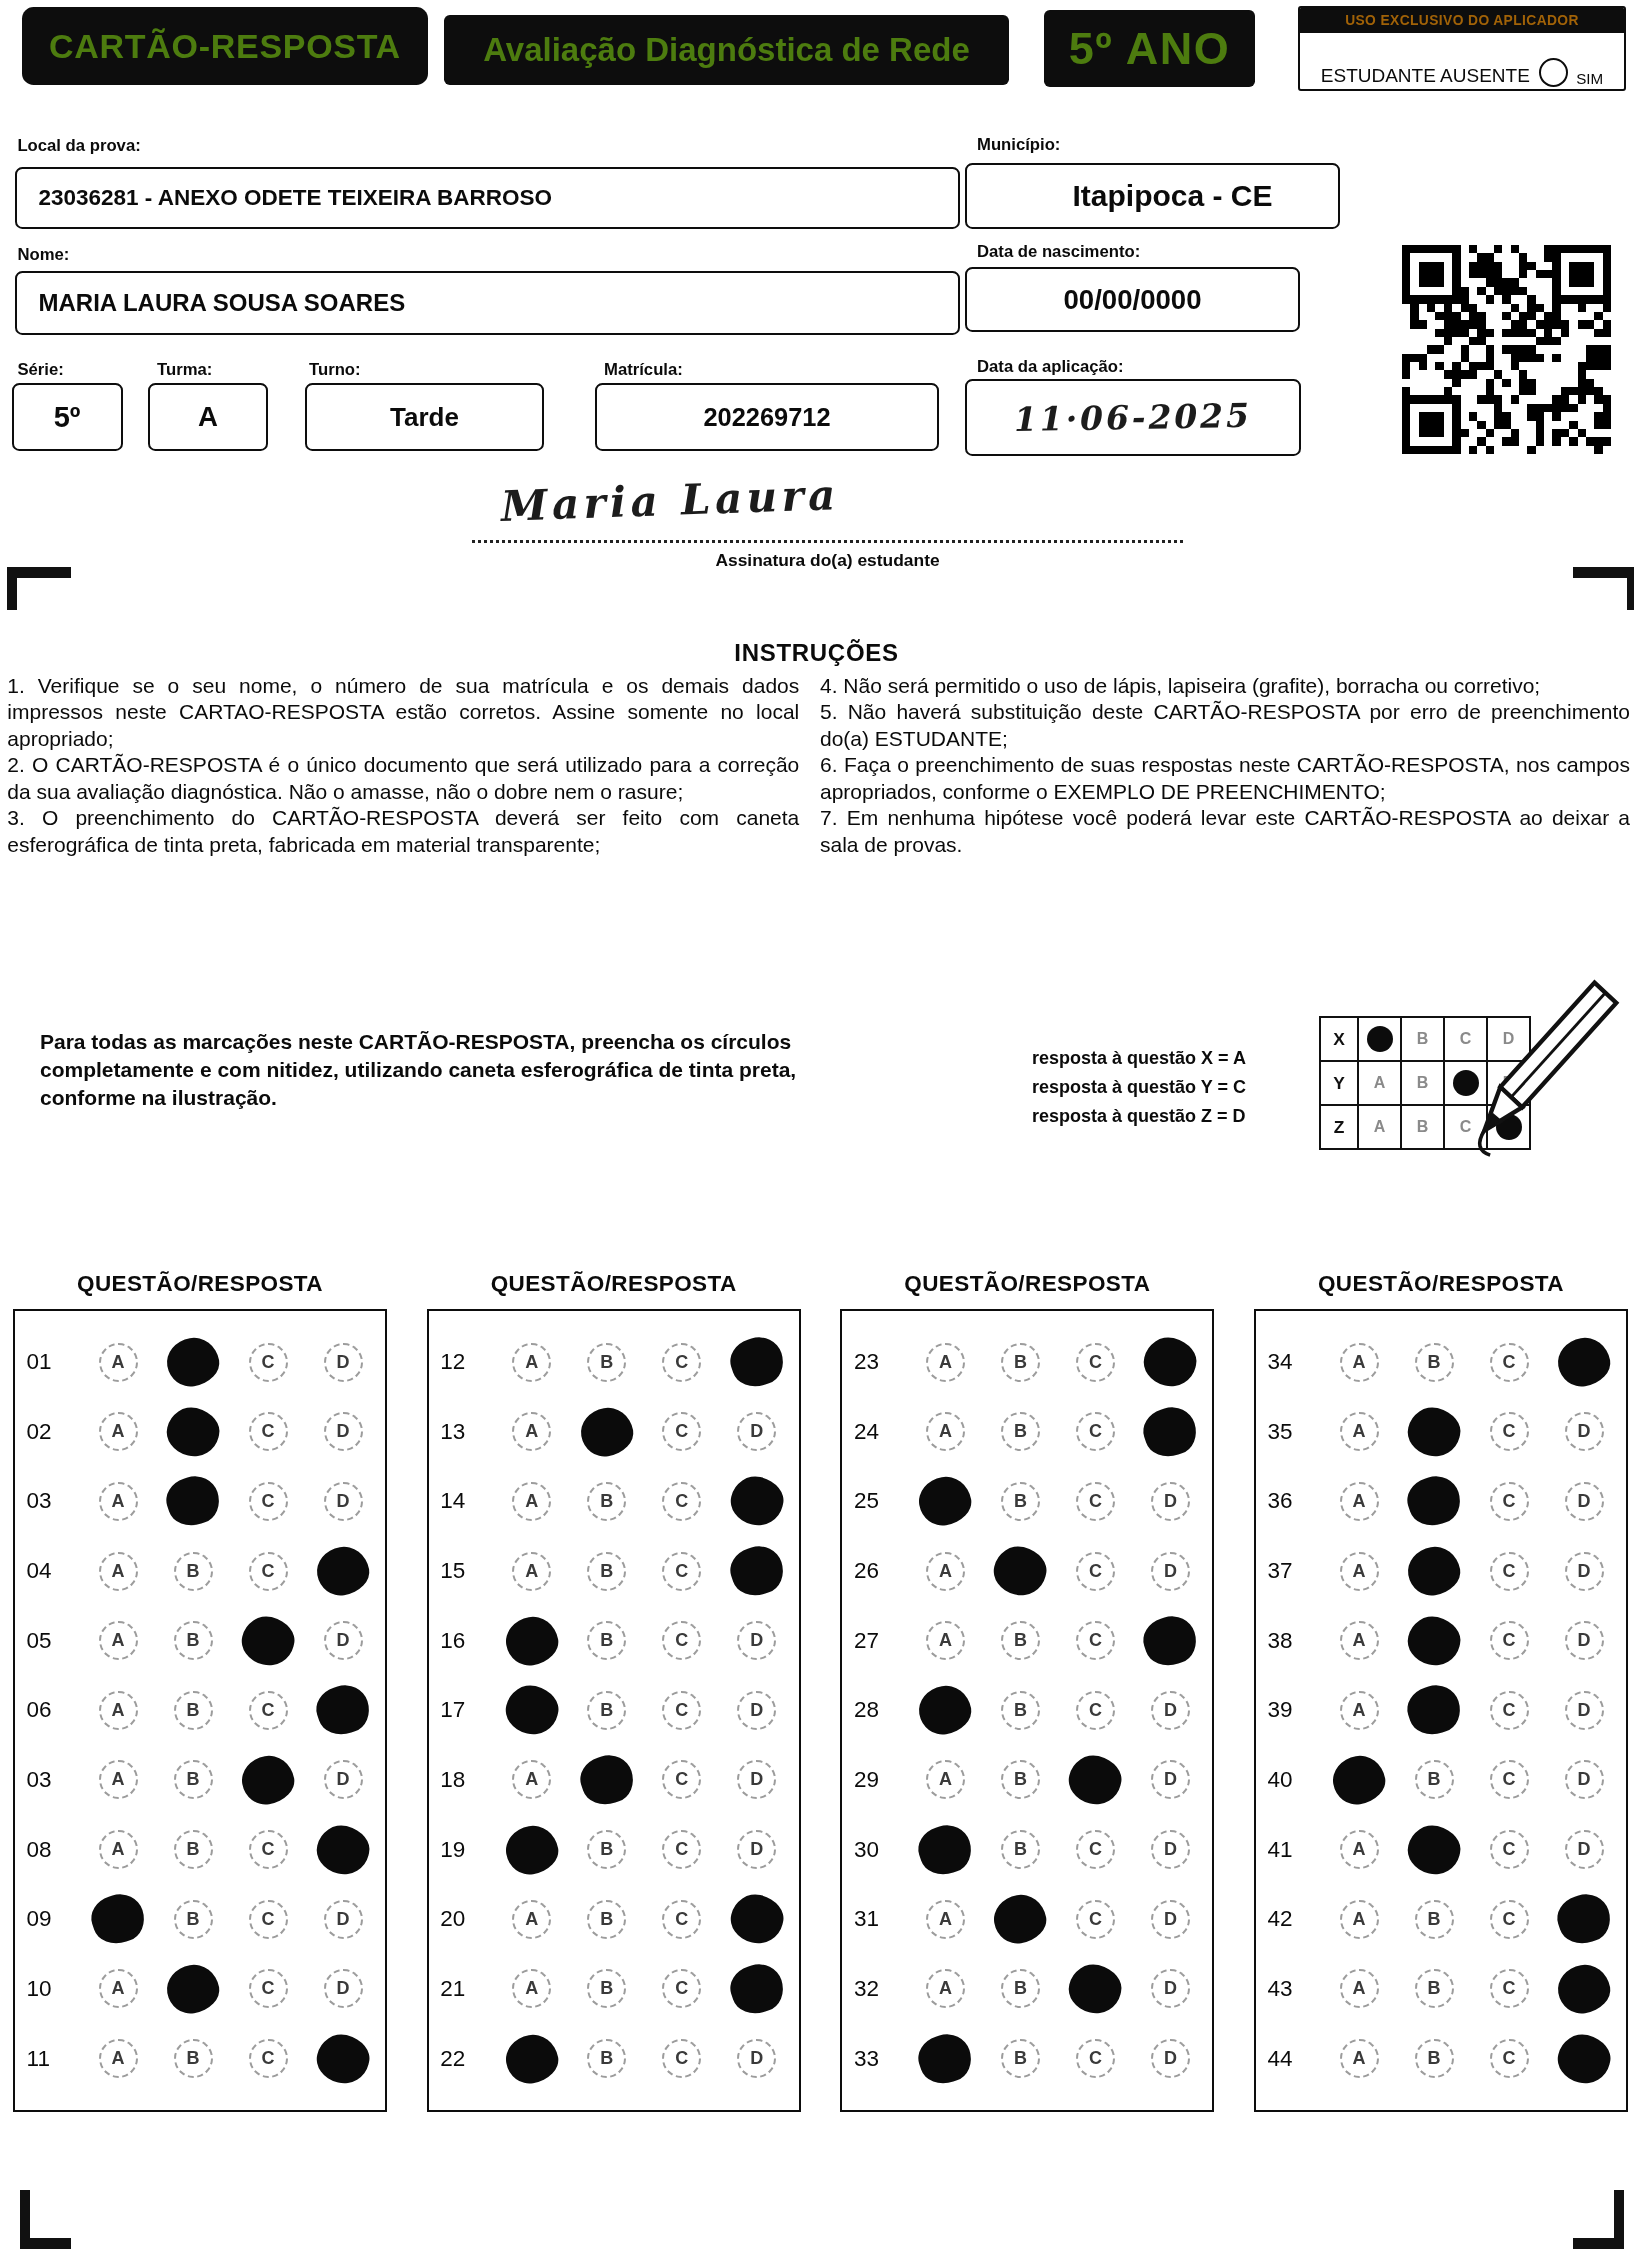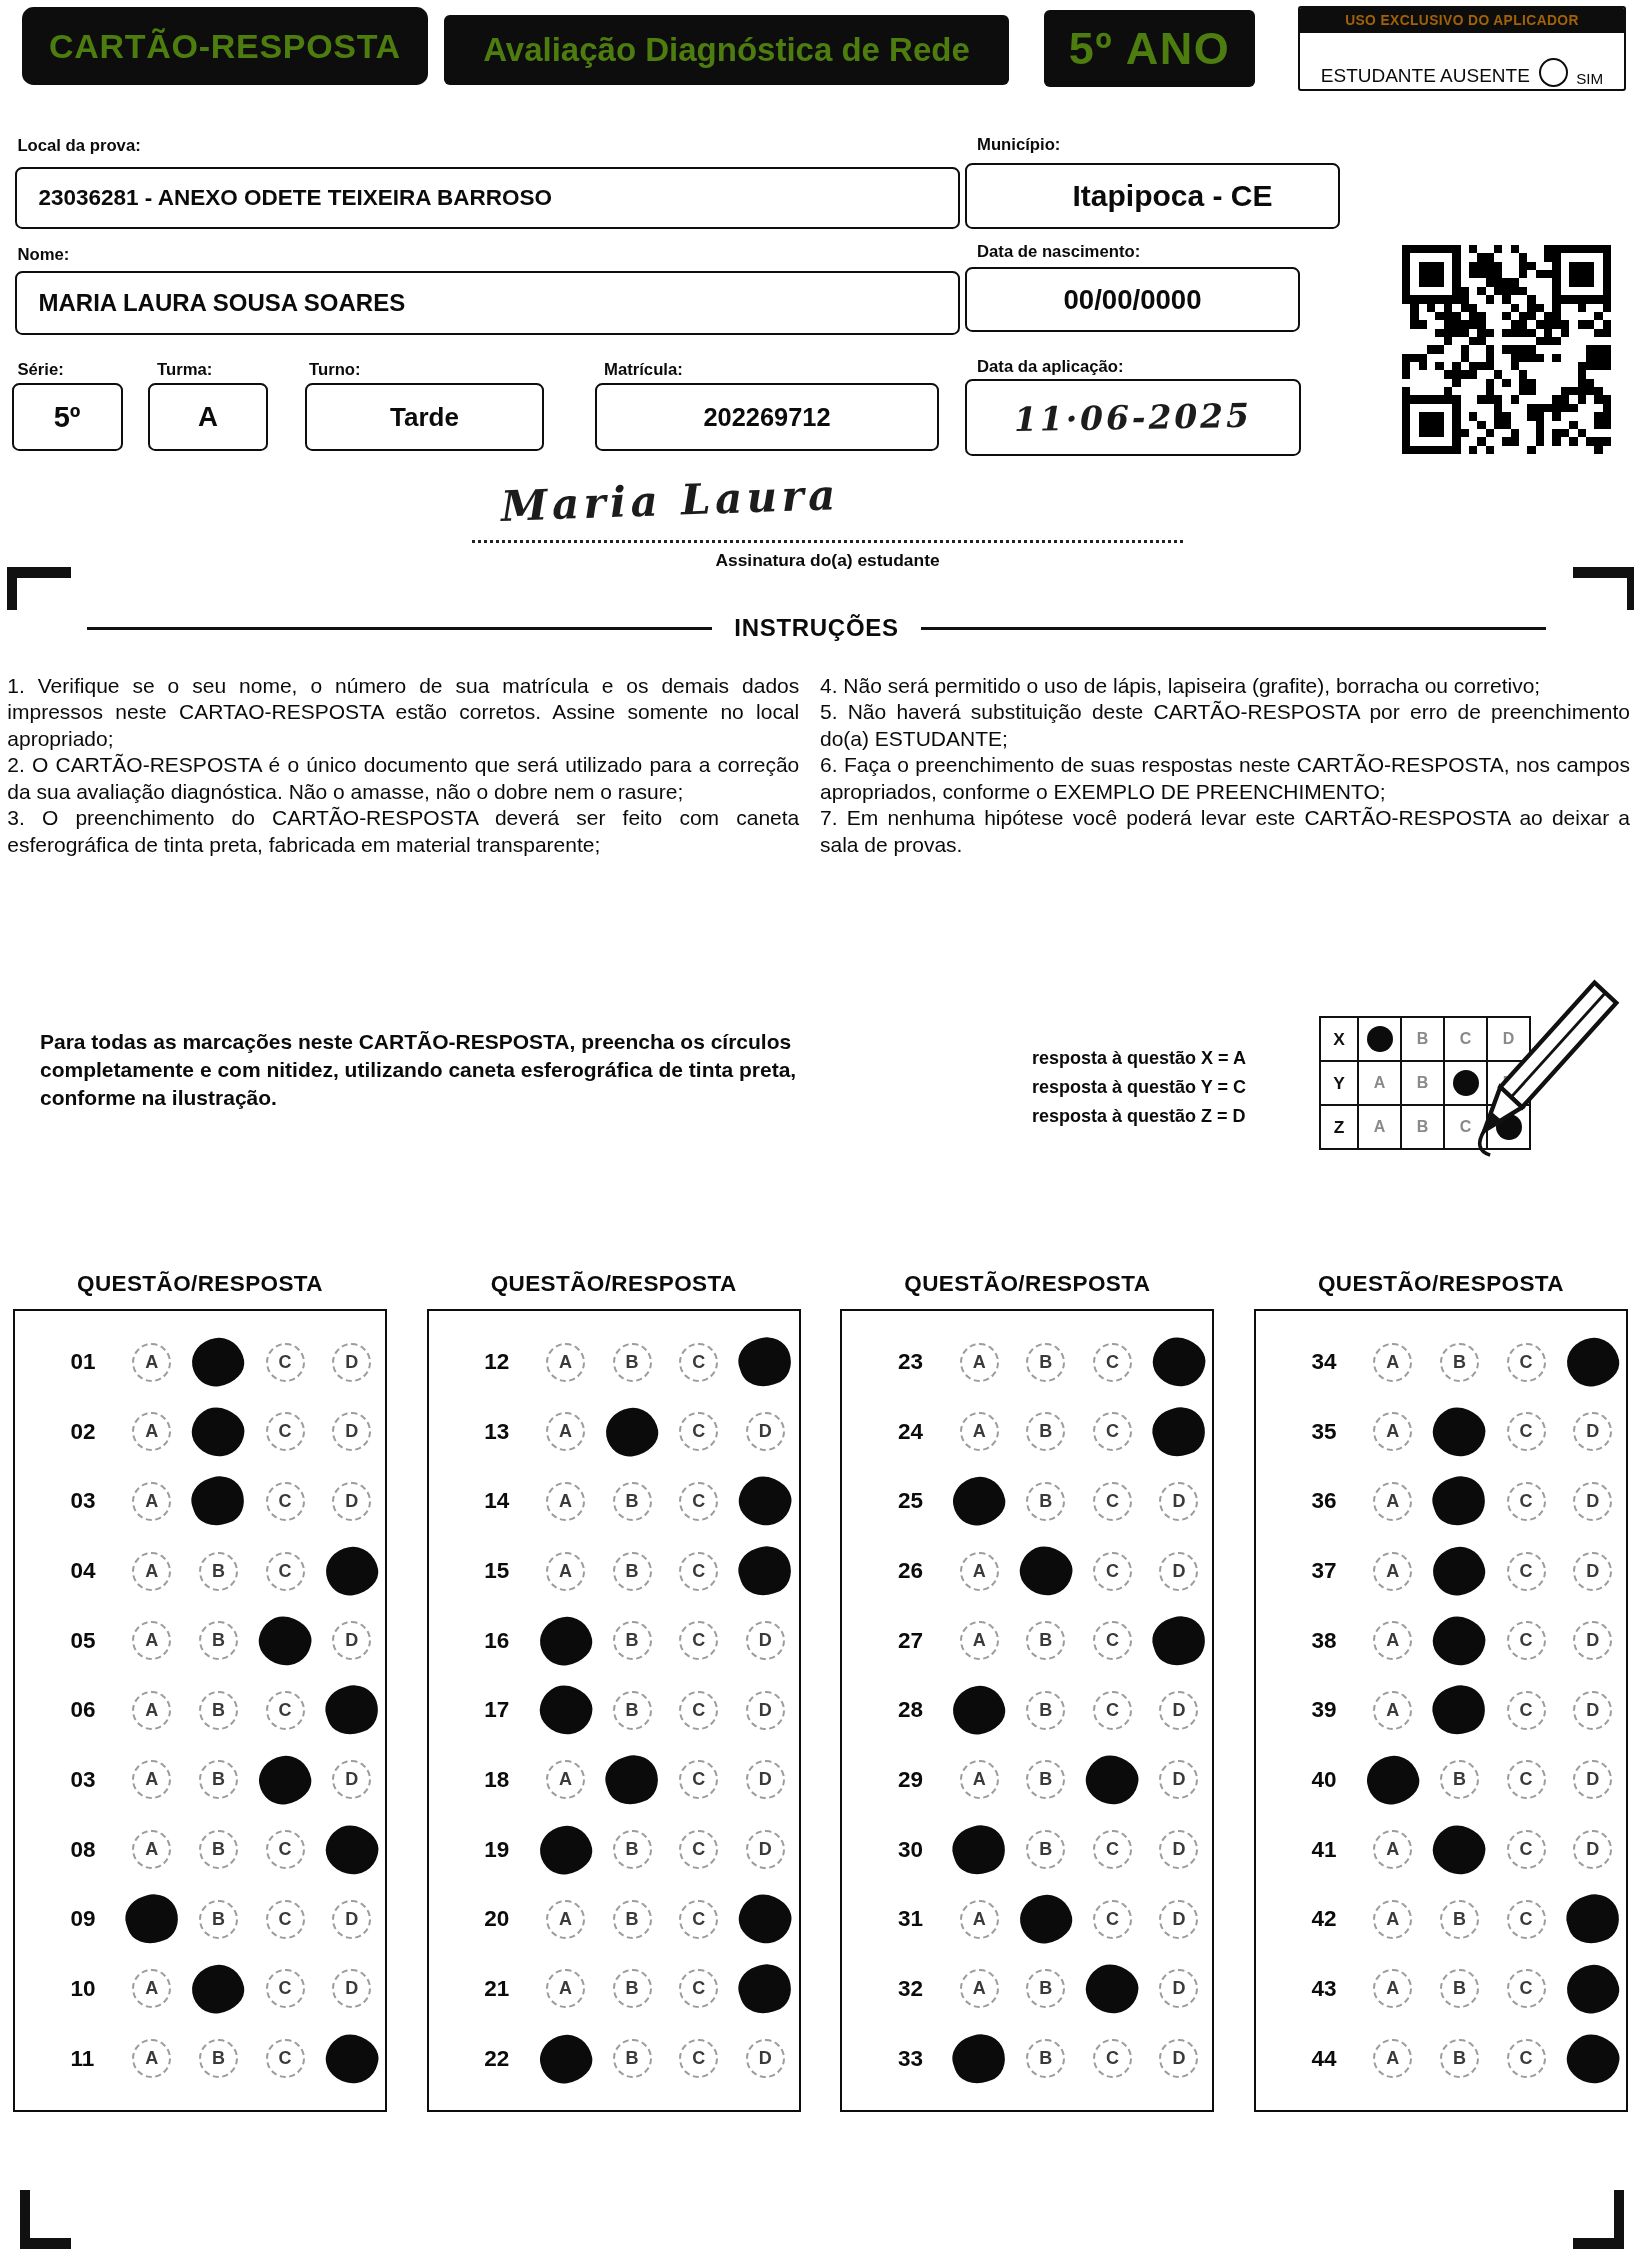--- a/index.html
+++ b/index.html
@@ -45,21 +45,21 @@
   .sig-label{position:absolute;left:472px;top:550px;width:711px;text-align:center;font-size:17.4px;font-weight:700;}
 
   
   .mark{position:absolute;}
   .mark-tl{left:7.3px;top:567px;width:54px;height:32px;border-top:11.6px solid #111;border-left:10.2px solid #111;}
   .mark-tr{left:1573px;top:567px;width:54px;height:32px;border-top:11.6px solid #111;border-right:10.2px solid #111;}
   .mark-bl{left:20.3px;top:2190px;width:41px;height:48px;border-bottom:11.6px solid #111;border-left:10.2px solid #111;}
   .mark-br{left:1573px;top:2190px;width:41px;height:48px;border-bottom:11.6px solid #111;border-right:10.2px solid #111;}
 
   
-  .instr-head{position:absolute;left:87px;top:614px;width:1459px;display:flex;align-items:center;gap:22px;}
+  .instr-head{position:absolute;left:87px;top:614px;width:1459px;display:flex;align-items:center;gap:22px;flex-direction:column;}
   .instr-head .line{flex:1;border-top:3.6px solid #111;}
   .instr-title{font-size:24px;font-weight:700;letter-spacing:0.7px;}
   .instr-col{position:absolute;top:673px;}
   .instr-col p{margin:0;font-size:21px;line-height:1.26;text-align:justify;font-weight:500;}
   .instr-left{left:7.3px;width:792px;}
   .instr-right{left:820px;width:810px;}
 
   
   .example-text{position:absolute;left:40px;top:1028px;width:845px;font-size:21px;font-weight:600;line-height:1.34;}
   .example-legend{position:absolute;left:1032px;top:1044px;font-size:18px;font-weight:700;line-height:1.62;}
@@ -72,21 +72,21 @@
   .ex-cell.ex-label{border-left:none;width:36px;color:#111;font-weight:700;font-size:17.4px;}
   .ex-dot{width:26px;height:26px;background:#0c0c0c;border-radius:50%;}
   .pencil{position:absolute;left:1451px;top:978px;width:174px;height:189px;pointer-events:none;}
 
   
   .answers{position:absolute;left:13px;top:1271px;width:1615px;display:flex;justify-content:space-between;}
   .answer-col{width:374px;}
   .col-header{text-align:center;font-size:22.5px;font-weight:700;letter-spacing:0.4px;margin-bottom:11.6px;}
   .answer-box{border:2.9px solid #0d0d0d;height:788px;display:flex;flex-direction:column;justify-content:space-evenly;padding:5.8px 0;background:#fff;}
   .answer-row{display:flex;align-items:center;padding-left:11.6px;}
-  .q-num{width:54px;font-size:22.5px;font-weight:700;margin-left:44px;}
+  .q-num{width:54px;font-size:22.5px;font-weight:400;}
   .opt{width:75px;display:flex;justify-content:center;align-items:center;}
   .bubble{width:39px;height:39px;border:2.2px dashed #9c9c9c;border-radius:50%;display:flex;align-items:center;justify-content:center;
           font-size:18px;font-weight:600;color:#3a3a3a;background:#fff;box-sizing:border-box;}
   .blob{width:52px;height:48px;background:#0b0b0b;border:none;}
   .f0{border-radius:52% 48% 56% 44%/49% 56% 44% 51%;transform:rotate(-10deg);}
   .f1{border-radius:46% 54% 49% 51%/55% 44% 53% 47%;transform:rotate(14deg);}
   .f2{border-radius:50% 50% 44% 56%/46% 52% 56% 48%;transform:rotate(-18deg);}
 </style>
 </head>
 <body>

